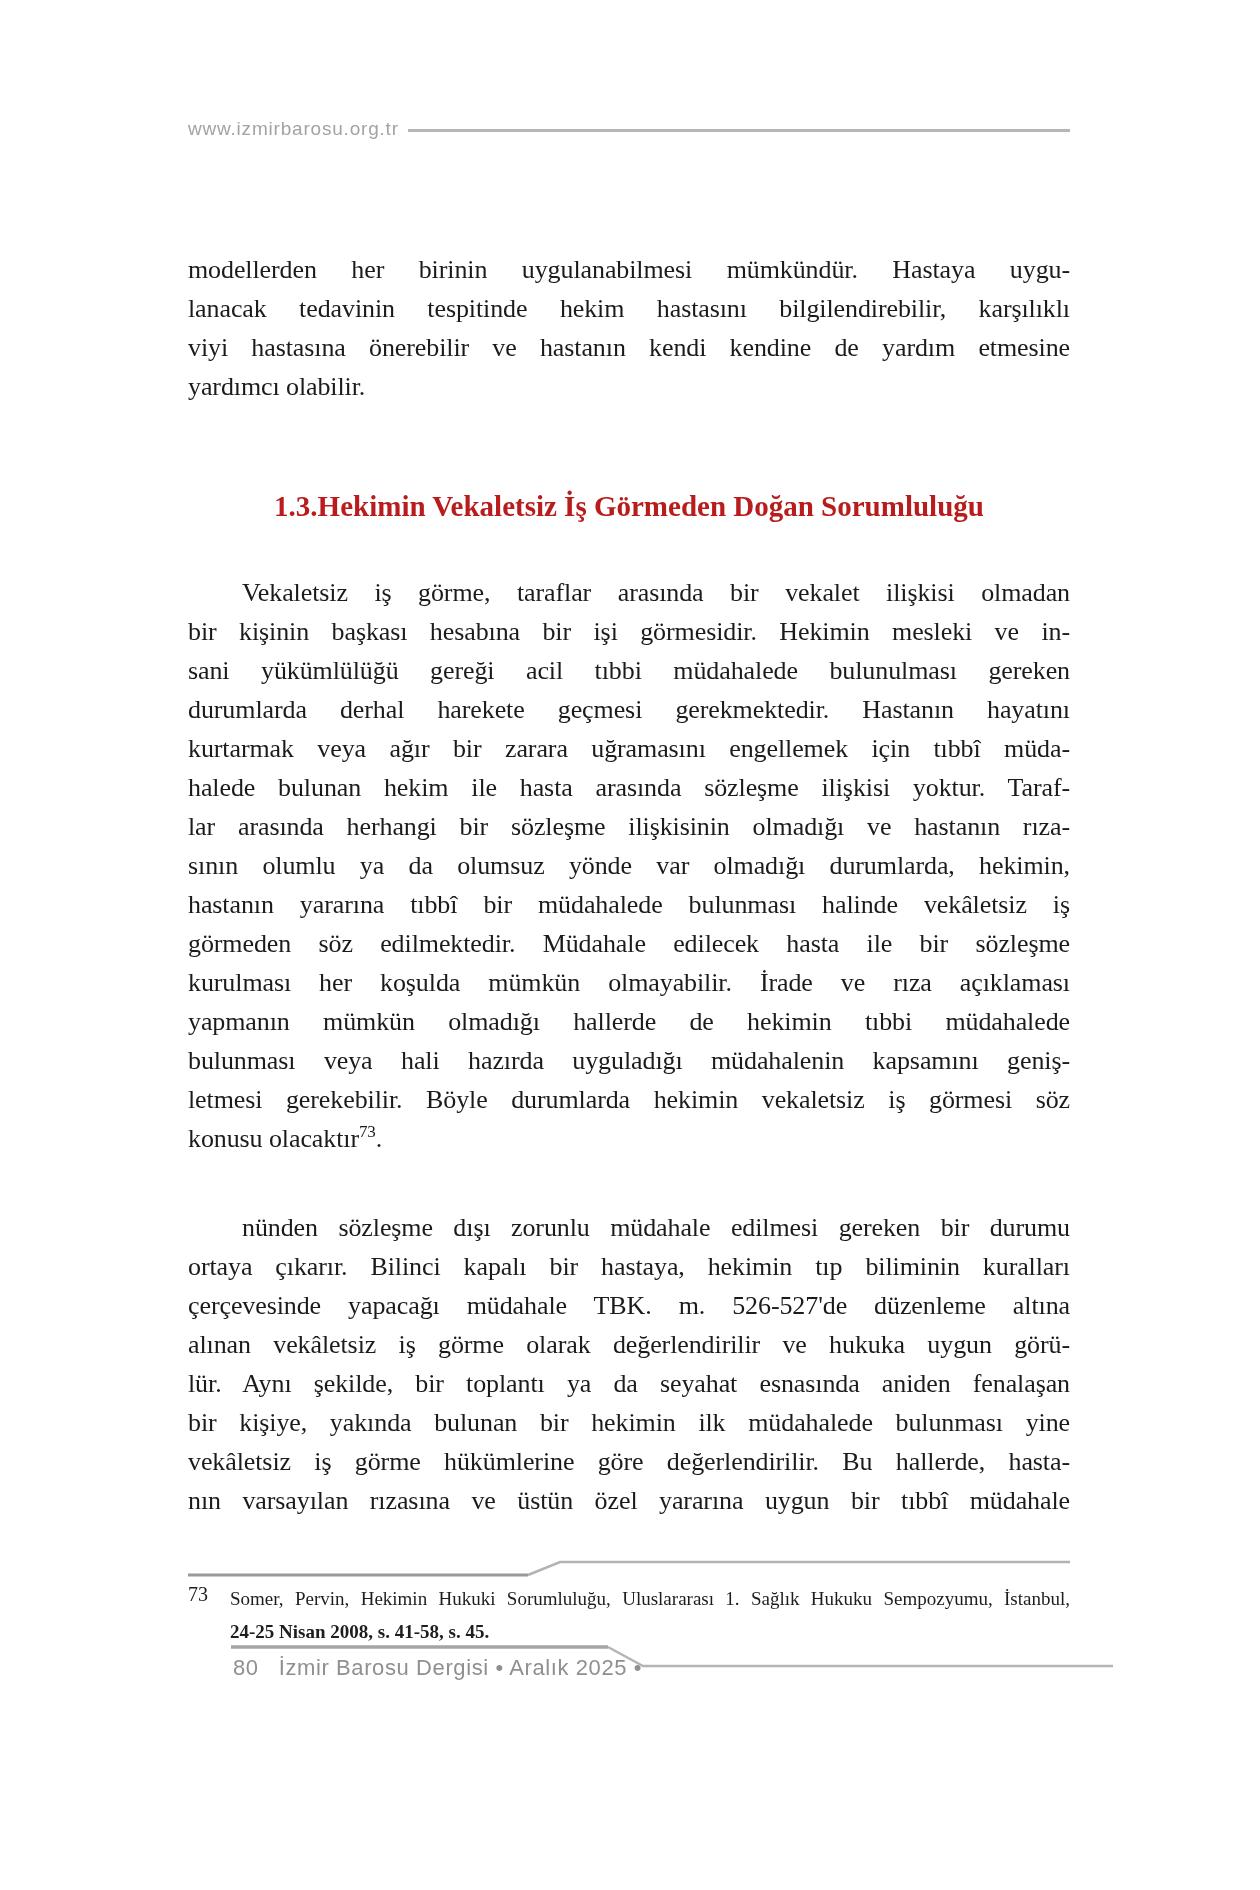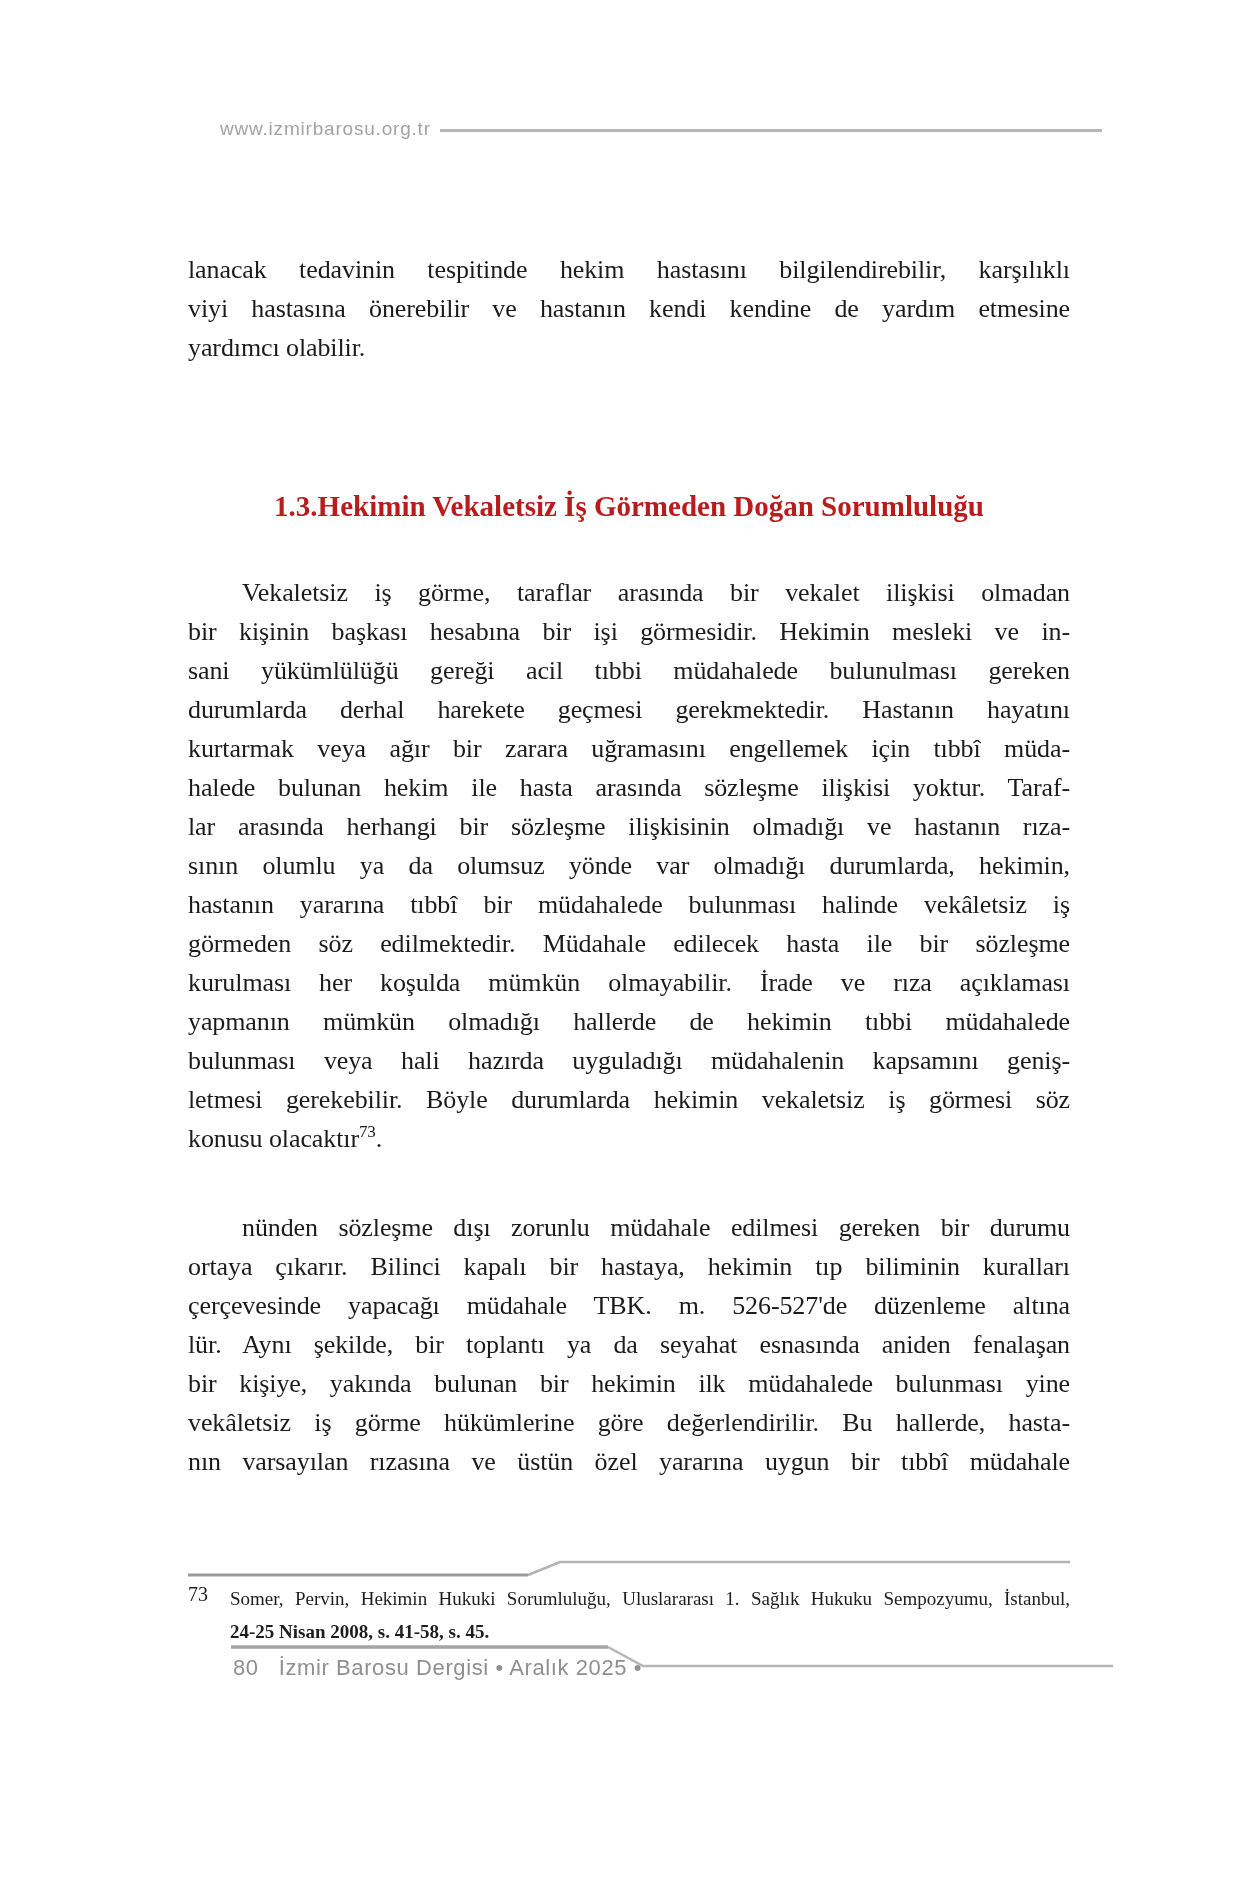--- a/index.html
+++ b/index.html
@@ -17,21 +17,20 @@
 
   
   .header {
     position: absolute;
     left: 188px;
     top: 118px;
     width: 882px;
     display: flex;
     align-items: center;
     gap: 9px;
-    margin-left: 32px;
   }
   .header-url {
     font-family: "Liberation Sans", sans-serif;
     font-size: 19px;
     letter-spacing: 0.8px;
     color: #a3a3a3;
     white-space: nowrap;
   }
   .header-rule {
     flex: 1 1 auto;
@@ -141,20 +140,21 @@
 
 <div class="page">
 
   <div class="header">
     <span class="header-url">www.izmirbarosu.org.tr</span>
     <span class="header-rule"></span>
   </div>
 
   <div class="para" id="paragraph-1">
     <div>
+        <div class="tline">modellerden her birinin uygulanabilmesi mümkündür. Hastaya uygu-</div>
         <div class="tline">lanacak tedavinin tespitinde hekim hastasını bilgilendirebilir, karşılıklı</div>
         <div class="tline">viyi hastasına önerebilir ve hastanın kendi kendine de yardım etmesine</div>
       </div>
     <div class="pline-last">yardımcı olabilir.</div>
   </div>
 
   <div class="heading">1.3.Hekimin Vekaletsiz İş Görmeden Doğan Sorumluluğu</div>
 
   <div class="para indent-first" id="paragraph-2">
     <div>
@@ -174,20 +174,21 @@
         <div class="tline">letmesi gerekebilir. Böyle durumlarda hekimin vekaletsiz iş görmesi söz</div>
       </div>
     <div class="pline-last"><span>konusu olacaktır</span><sup class="fnref">73</sup><span>.</span></div>
   </div>
 
   <div class="para indent-first" id="paragraph-3">
     <div>
         <div class="tline">nünden sözleşme dışı zorunlu müdahale edilmesi gereken bir durumu</div>
         <div class="tline">ortaya çıkarır. Bilinci kapalı bir hastaya, hekimin tıp biliminin kuralları</div>
         <div class="tline">çerçevesinde yapacağı müdahale TBK. m. 526-527'de düzenleme altına</div>
+        <div class="tline">alınan vekâletsiz iş görme olarak değerlendirilir ve hukuka uygun görü-</div>
         <div class="tline">lür. Aynı şekilde, bir toplantı ya da seyahat esnasında aniden fenalaşan</div>
         <div class="tline">bir kişiye, yakında bulunan bir hekimin ilk müdahalede bulunması yine</div>
         <div class="tline">vekâletsiz iş görme hükümlerine göre değerlendirilir. Bu hallerde, hasta-</div>
         <div class="tline">nın varsayılan rızasına ve üstün özel yararına uygun bir tıbbî müdahale</div>
       </div>
   </div>
 
   <div class="footnote-sep">
     <svg width="882" height="24" viewBox="0 0 882 24" xmlns="http://www.w3.org/2000/svg">
       <path d="M0,19 H340" stroke="#9a9a9a" stroke-width="3" fill="none"></path>

